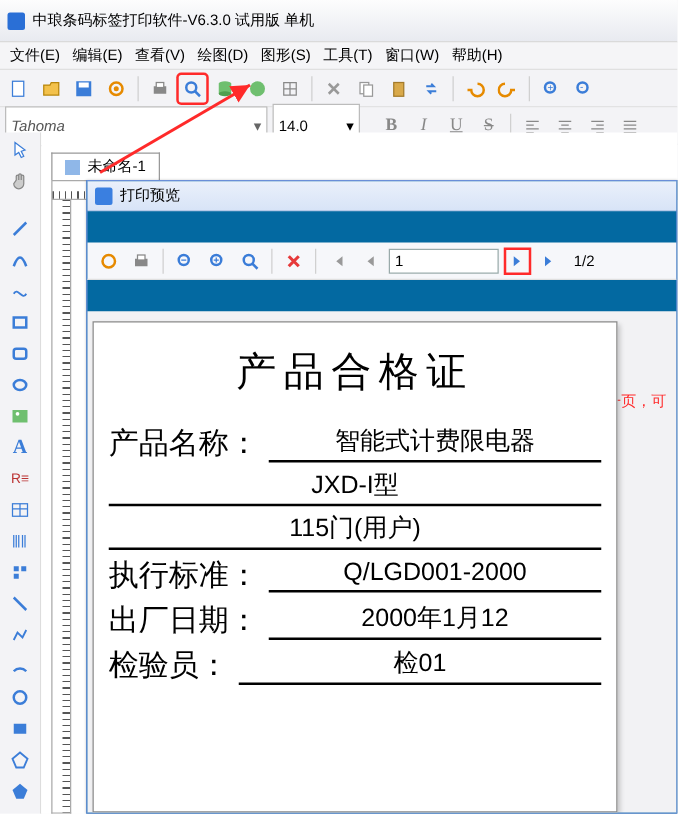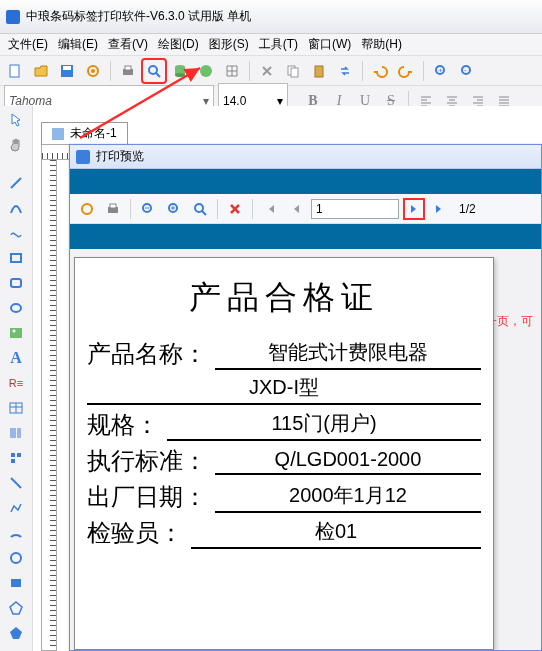--- a/index.html
+++ b/index.html
@@ -389,21 +389,20 @@
         <div class="paper">
           <div class="cert-title">产品合格证</div>
           <div class="row">
               <span class="lbl">产品名称：</span>
               <span class="val">智能式计费限电器</span>
             </div>
           <div class="row">
               <span class="val">JXD-I型</span>
             </div>
           <div class="row">
-              <span class="lbl">规格：</span>
               <span class="val">115门(用户)</span>
             </div>
           <div class="row">
               <span class="lbl">执行标准：</span>
               <span class="val">Q/LGD001-2000</span>
             </div>
           <div class="row">
               <span class="lbl">出厂日期：</span>
               <span class="val">2000年1月12</span>
             </div>

